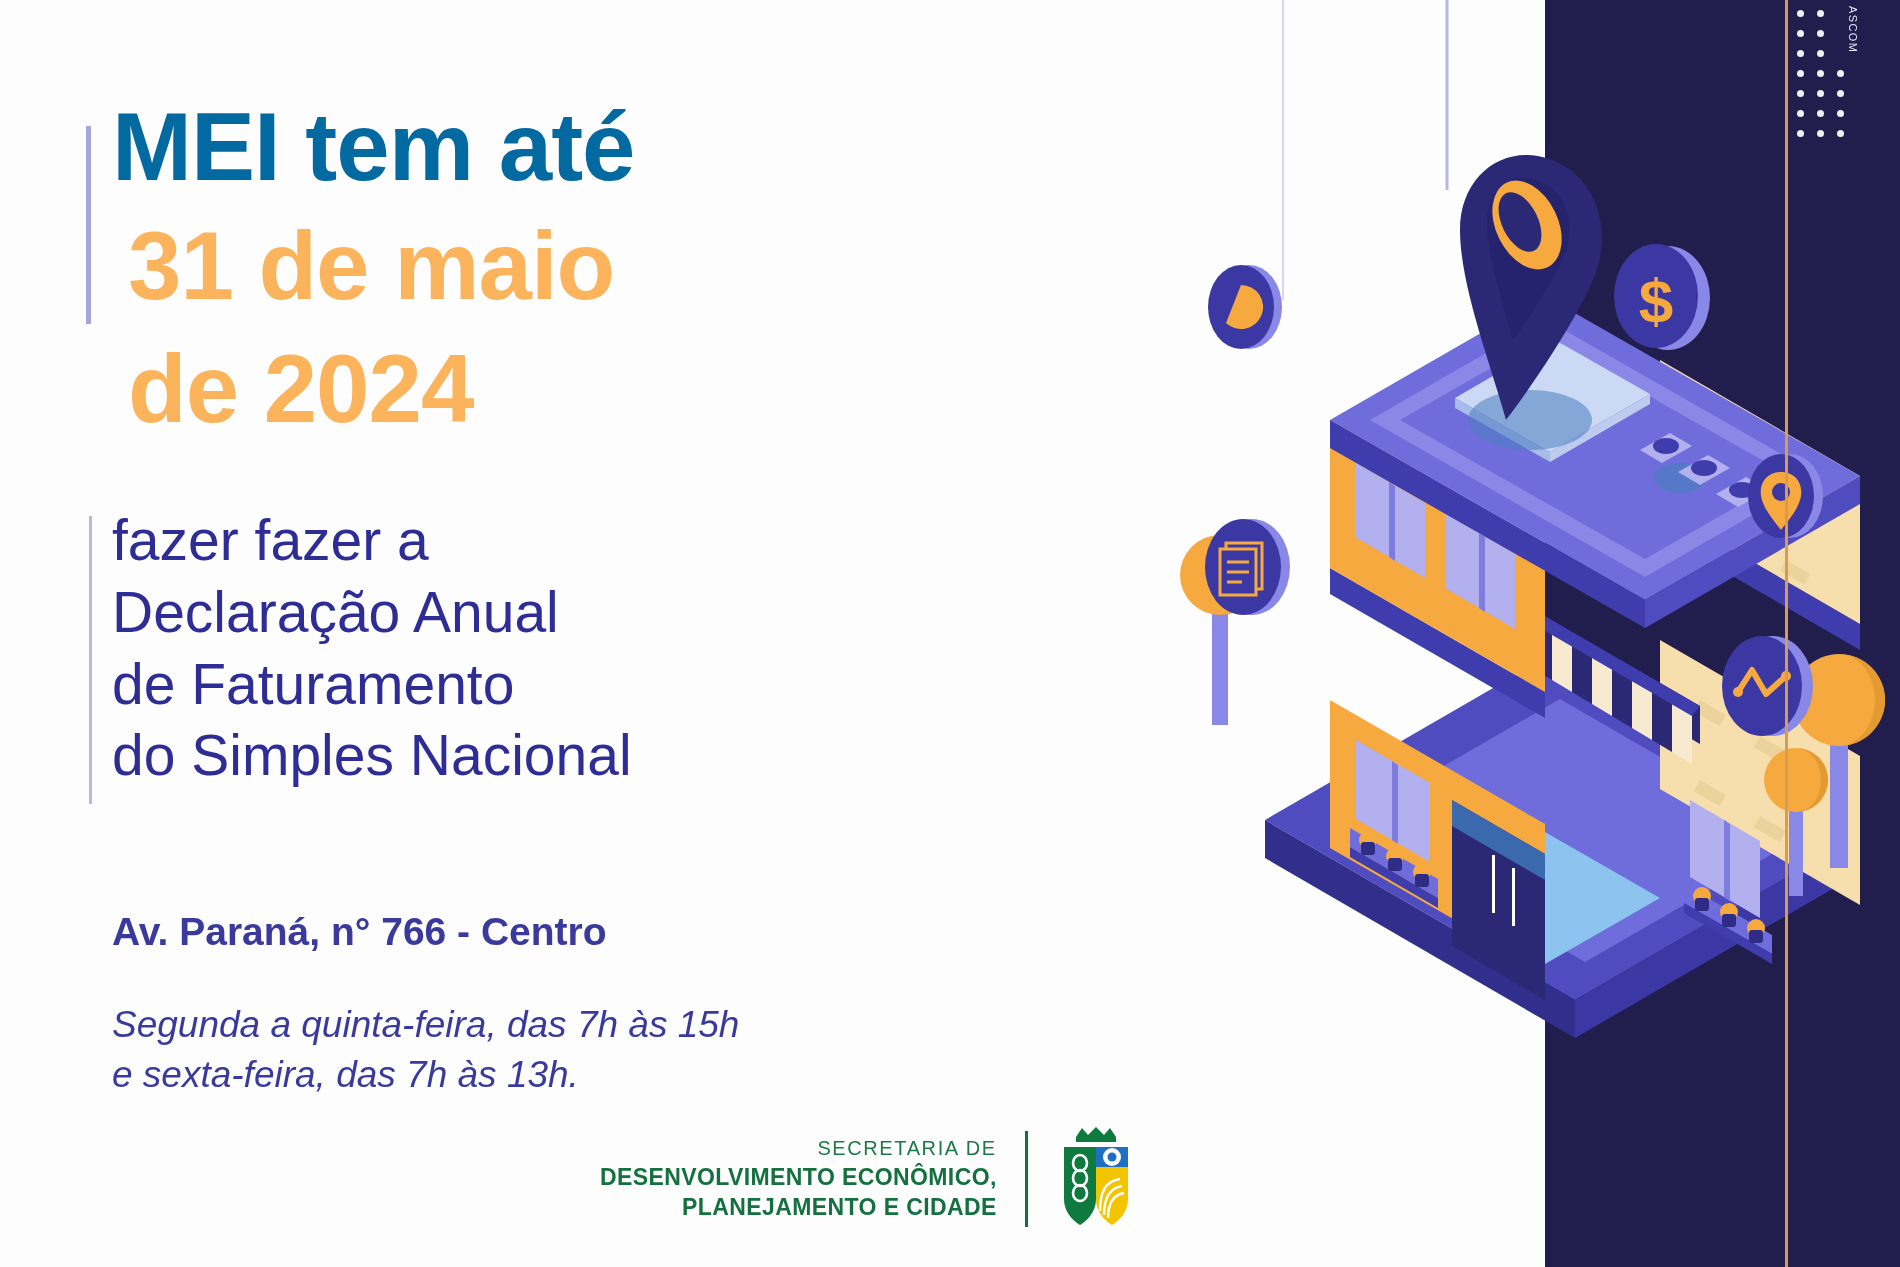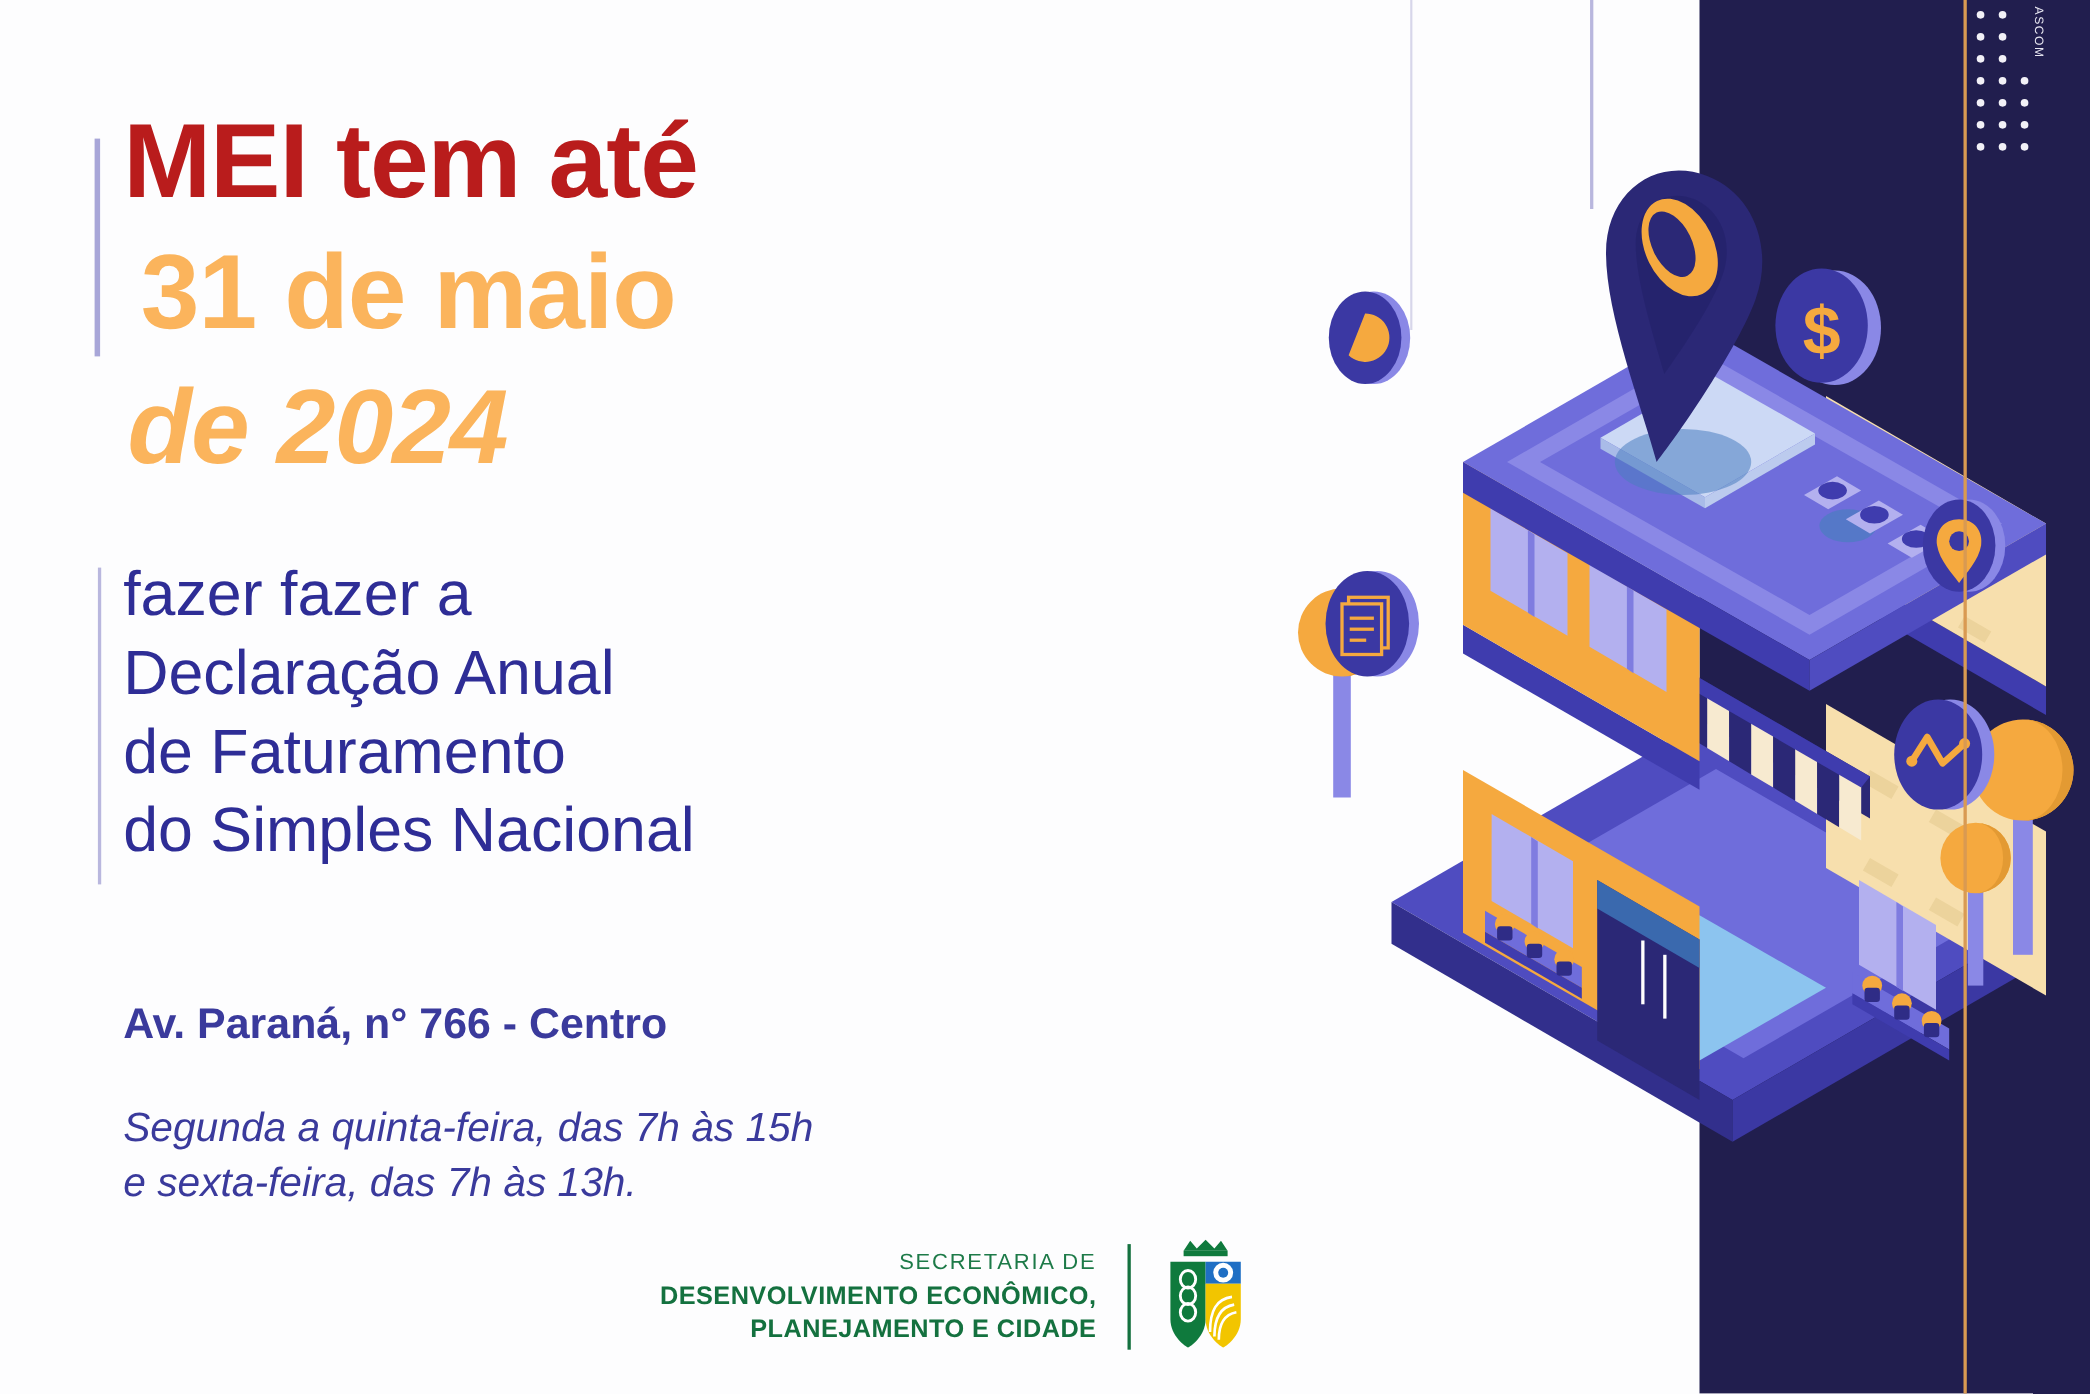--- a/index.html
+++ b/index.html
@@ -52,30 +52,30 @@
   .accent-bar-body{
     position:absolute; left:89px; top:516px;
     width:3px; height:288px; background:#b9b7de;
   }
 
   
   .headline{
     position:absolute; left:112px; top:98px; width:900px;
   }
   .hl-1{
-    font-size:96px; font-weight:bold; color:#b91c1c;
+    font-size:96px; font-weight:bold; color:#0369a1;
     line-height:1.02; letter-spacing:-1px; margin:0;
   }
   .hl-2{
     font-size:96px; font-weight:bold; color:#fbb45c;
     line-height:1.12; letter-spacing:-1px; margin:16px;
   }
   .hl-3{
     font-size:96px; font-weight:bold; color:#fbb45c;
-    line-height:1.12; letter-spacing:-1px; margin:4px;font-style:italic;
+    line-height:1.12; letter-spacing:-1px; margin:16px;
   }
 
   
   .subtext{
     position:absolute; left:112px; top:505px; width:780px;
     font-size:57px; color:#2e2d96; line-height:1.26;
     font-weight:300;
   }
   .subtext div{white-space:nowrap;}
 

